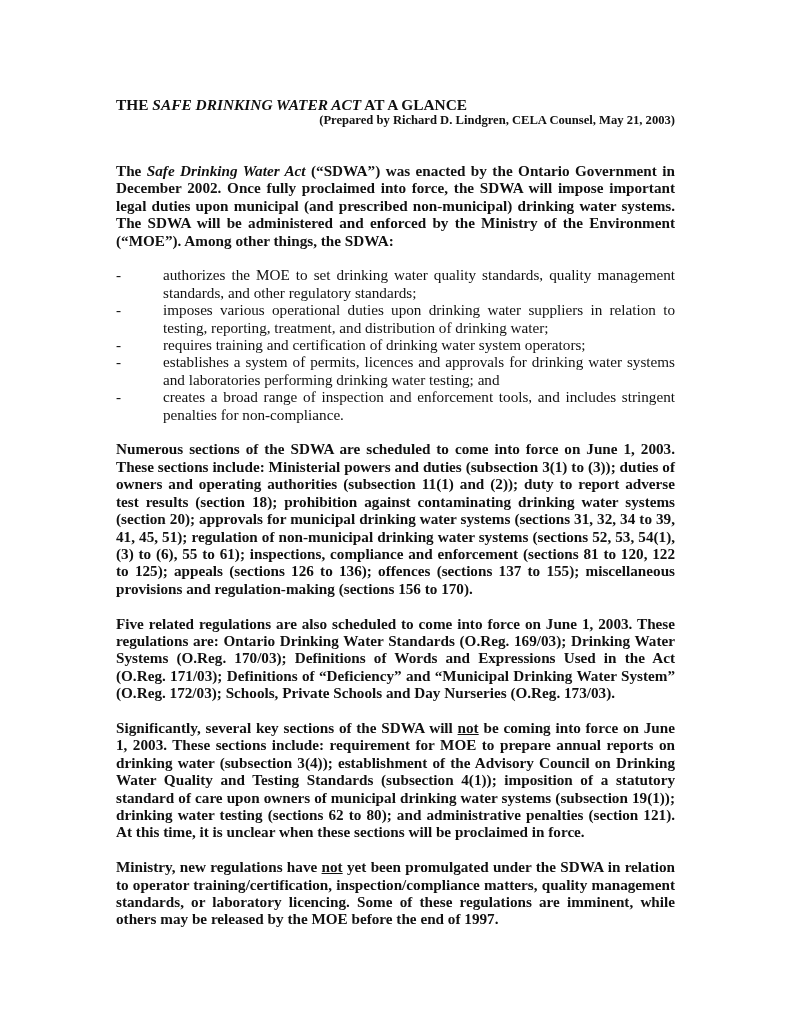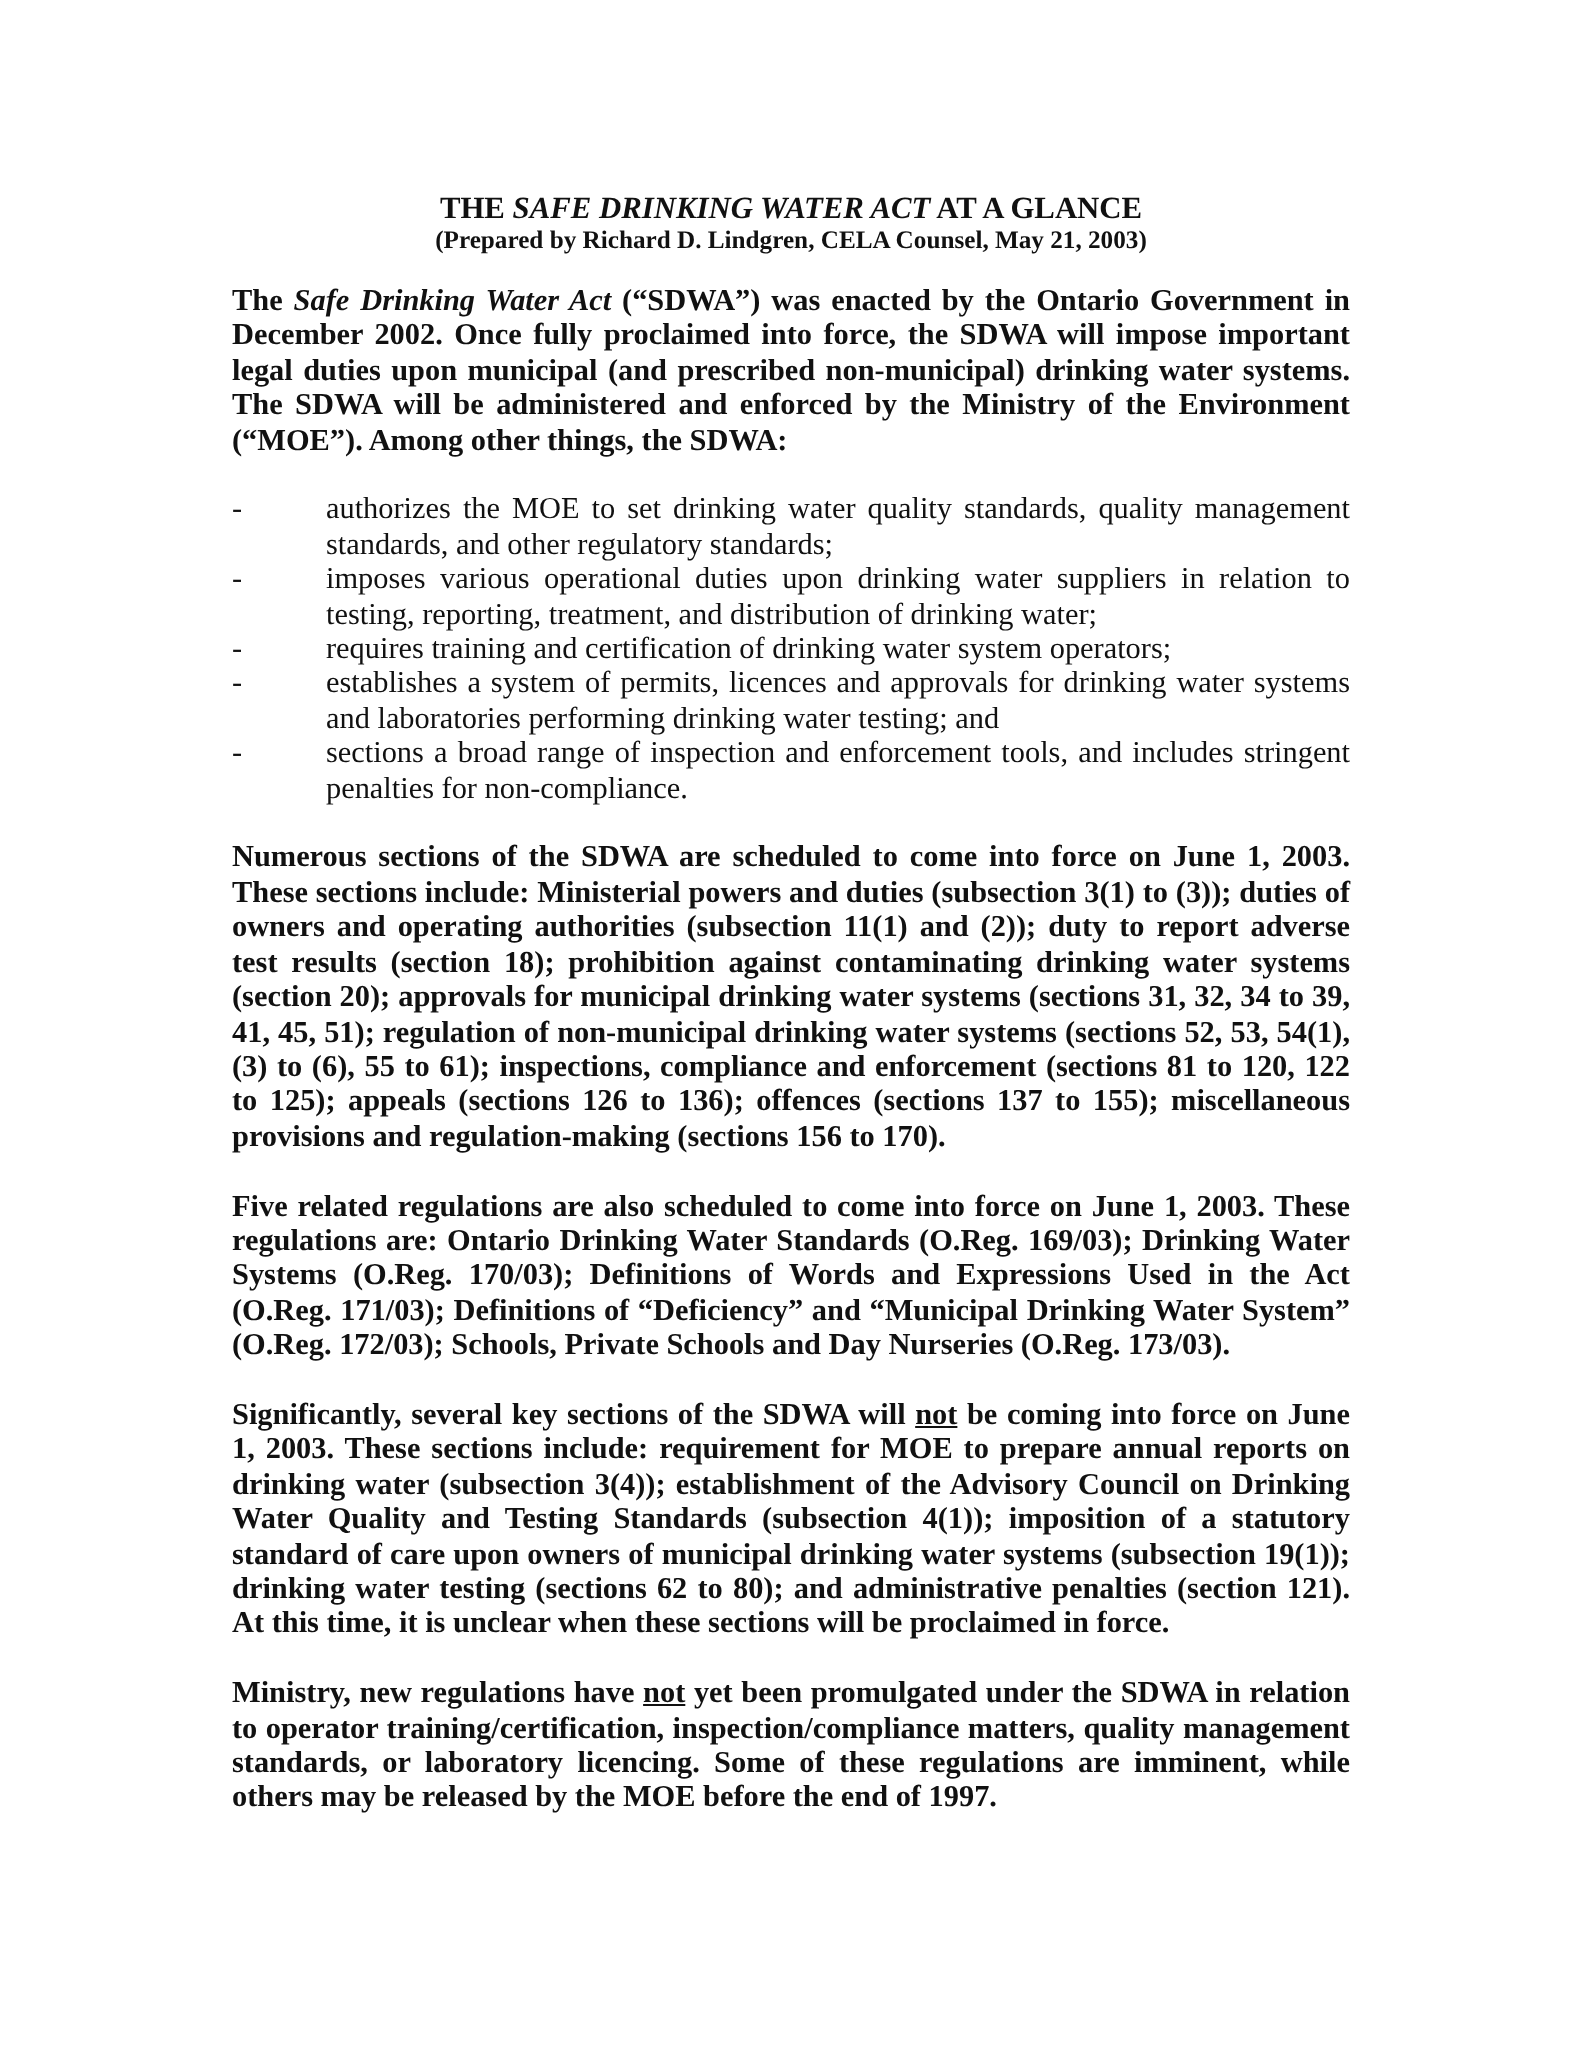--- a/index.html
+++ b/index.html
@@ -17,32 +17,32 @@
     }
     .page {
       position: absolute;
       left: 116px;
       top: 96px;
       width: 559px;
       font-size: 15.2px;
       line-height: 17.4px;
     }
     .title {
-      text-align: center;
+      text-align: left;
       font-weight: bold;
       font-size: 15.4px;
       line-height: 17px;
       margin: 0;
     }
     .subtitle {
-      text-align: center;
+      text-align: right;
       font-weight: bold;
       font-size: 12.6px;
       line-height: 15px;
-      margin: 0 0 14px 0;
+      margin: 0 0 34px 0;
     }
     p {
       margin: 0;
       text-align: justify;
     }
     .para {
       margin-bottom: 17.4px;
       font-weight: bold;
     }
     ul.dash-list {
@@ -71,21 +71,21 @@
   <h1 class="title"><span>THE </span><em>SAFE DRINKING WATER ACT</em><span> AT A GLANCE</span></h1>
   <div class="subtitle">(Prepared by Richard D. Lindgren, CELA Counsel, May 21, 2003)</div>
 
   <p class="para"><span>The </span><em>Safe Drinking Water Act</em><span> (“SDWA”) was enacted by the Ontario Government in December 2002.  Once fully proclaimed into force, the SDWA will impose important legal duties upon municipal (and prescribed non-municipal) drinking water systems. The SDWA will be administered and enforced by the Ministry of the Environment (“MOE”). Among other things, the SDWA:</span></p>
 
   <ul class="dash-list">
     <li><span class="dash">-</span><span>authorizes the MOE to set drinking water quality standards, quality management standards, and other regulatory standards;</span></li>
     <li><span class="dash">-</span><span>imposes various operational duties upon drinking water suppliers in relation to testing, reporting, treatment, and distribution of drinking water;</span></li>
     <li><span class="dash">-</span><span>requires training and certification of drinking water system operators;</span></li>
     <li><span class="dash">-</span><span>establishes a system of permits, licences and approvals for drinking water systems and laboratories performing drinking water testing; and</span></li>
-    <li><span class="dash">-</span><span>sections a broad range of inspection and enforcement tools, and includes stringent penalties for non-compliance.</span></li>
+    <li><span class="dash">-</span><span>creates a broad range of inspection and enforcement tools, and includes stringent penalties for non-compliance.</span></li>
   </ul>
 
   <p class="para">Numerous sections of the SDWA are scheduled to come into force on June 1, 2003. These sections include: Ministerial powers and duties (subsection 3(1) to (3)); duties of owners and operating authorities (subsection 11(1) and (2)); duty to report adverse test results (section 18); prohibition against contaminating drinking water systems (section 20); approvals for municipal drinking water systems (sections 31, 32, 34 to 39, 41, 45, 51); regulation of non-municipal drinking water systems (sections 52, 53, 54(1), (3) to (6), 55 to 61); inspections, compliance and enforcement (sections 81 to 120, 122 to 125); appeals (sections 126 to 136); offences (sections 137 to 155); miscellaneous provisions and regulation-making (sections 156 to 170).</p>
 
   <p class="para">Five related regulations are also scheduled to come into force on June 1, 2003.  These regulations are: Ontario Drinking Water Standards (O.Reg. 169/03); Drinking Water Systems (O.Reg. 170/03); Definitions of Words and Expressions Used in the Act (O.Reg. 171/03); Definitions of “Deficiency” and “Municipal Drinking Water System” (O.Reg. 172/03);  Schools, Private Schools and Day Nurseries (O.Reg. 173/03).</p>
 
   <p class="para"><span>Significantly, several key sections of the SDWA will </span><u>not</u><span> be coming into force on June 1, 2003.  These sections include: requirement for MOE to prepare annual reports on drinking water (subsection 3(4)); establishment of the Advisory Council on Drinking Water Quality and Testing Standards (subsection 4(1)); imposition of a statutory standard of care upon owners of municipal drinking water systems (subsection 19(1)); drinking water testing (sections 62 to 80); and administrative penalties (section 121).   At this time, it is unclear when these sections will be proclaimed in force.</span></p>
 
   <p class="para"><span>Ministry, new regulations have </span><u>not</u><span> yet been promulgated under the SDWA in relation to operator training/certification, inspection/compliance matters, quality management standards, or laboratory licencing.  Some of these regulations are imminent, while others may be released by the MOE before the end of 1997.</span></p>
 

